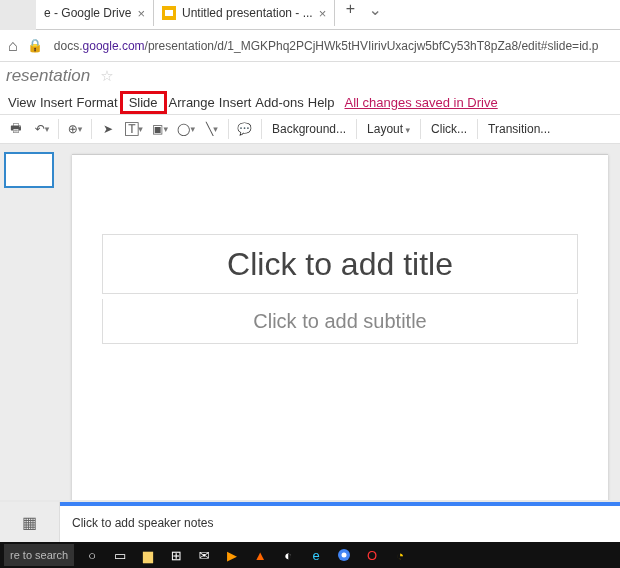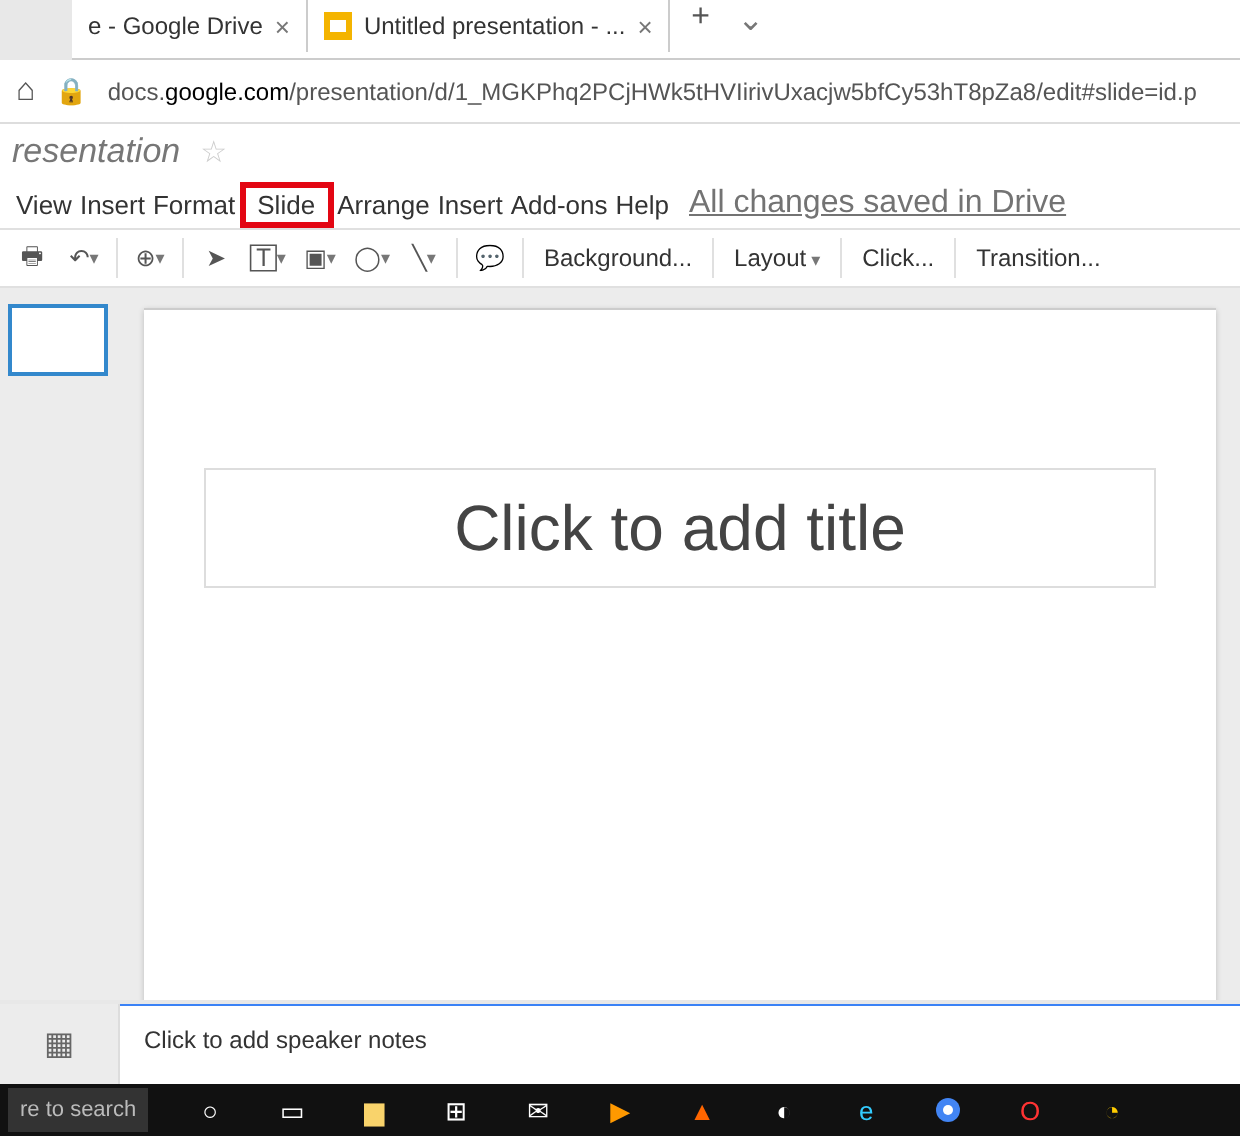--- a/index.html
+++ b/index.html
@@ -9,48 +9,48 @@
 .tab { height:26px; display:flex; align-items:center; gap:6px; padding:0 8px; font-size:12px; color:#333; border-right:1px solid #ccc; }
 .tab.active { background:#fff; }
 .tab .ico { width:14px; height:14px; display:inline-flex; align-items:center; justify-content:center; }
 .tab .x { color:#777; font-size:13px; }
 .newtab { width:30px; text-align:center; font-size:16px; color:#555; }
 .chev { width:20px; text-align:center; color:#777; }
 
 .addrrow { height:32px; background:#fff; display:flex; align-items:center; gap:10px; padding:0 8px; border-bottom:1px solid #ddd; }
 .addrrow .h { font-size:16px; color:#555; }
 .addr { font-size:12px; color:#555; }
-.addr b { color:#000000; font-weight:normal; }
+.addr b { color:#4c1d95; font-weight:normal; }
 
 .titlerow { height:28px; background:#fff; display:flex; align-items:center; padding:0 6px; color:#777; font-size:17px; font-style:italic; }
 .titlerow .star { font-style:normal; margin-left:10px; color:#ccc; font-size:15px; }
 
 .menubar { height:24px; background:#fff; display:flex; align-items:center; padding:0 8px; gap:4px; font-size:13px; color:#333; }
 .menubar .sel { border:3px solid #e30613; padding:1px 6px; margin:-3px -2px; }
-.menubar .saved { color:#737373; text-decoration:underline; margin-left:6px; font-size:16px; }
+.menubar .saved { color:#be185d; text-decoration:underline; margin-left:6px; font-size:13px; }
 
 .toolbar { height:30px; background:#fff; border-top:1px solid #e0e0e0; border-bottom:1px solid #e0e0e0; display:flex; align-items:center; gap:6px; padding:0 6px; font-size:12px; color:#333; }
 .toolbar .tb { width:20px; height:20px; display:flex; align-items:center; justify-content:center; color:#555; }
 .toolbar .sep { width:1px; height:20px; background:#e0e0e0; }
 .toolbar .txtbtn { padding:0 4px; }
 .toolbar .dd::after { content:" \25BE"; color:#777; font-size:9px; }
 
 .workarea { position:absolute; top:144px; left:0; right:0; bottom:68px; display:flex; }
 .thumbs { width:60px; background:#ececec; padding:8px 4px; }
 .thumb { width:50px; height:36px; border:2px solid #38c; background:#fff; }
 .canvaswrap { flex:1; background:#ececec; padding:10px 12px 0 12px; overflow:hidden; }
 .slide { background:#fff; width:100%; height:354px; box-shadow:0 1px 3px rgba(0,0,0,.2); position:relative; }
 .slide::before { content:""; position:absolute; inset:0; border-top:1px solid #ccc; }
 .ttlbox { position:absolute; left:30px; right:30px; top:80px; height:60px; border:1px solid #ddd; display:flex; align-items:center; justify-content:center; font-size:32px; color:#444; }
 .subbox { position:absolute; left:30px; right:30px; top:145px; height:45px; border:1px solid #ddd; border-top:none; display:flex; align-items:center; justify-content:center; font-size:20px; color:#888; }
 
-.notes { position:absolute; left:60px; right:0; bottom:26px; height:40px; background:#fff; border-top:1px solid #3b82f6; padding:10px 12px; font-size:12px; color:#333; }
+.notes { position:absolute; left:60px; right:0; bottom:26px; height:40px; background:#fff; border-top:4px solid #3b82f6; padding:10px 12px; font-size:12px; color:#333; }
 .appsbtn { position:absolute; left:0; bottom:26px; width:60px; height:40px; background:#ececec; display:flex; align-items:center; justify-content:center; color:#666; border-right:1px solid #ddd; }
 
-.taskbar { position:absolute; left:0; right:0; bottom:0; height:26px; background:#111; display:flex; align-items:center; gap:21px; padding:0 4px; color:#fff; font-size:11px; }
+.taskbar { position:absolute; left:0; right:0; bottom:0; height:26px; background:#111; display:flex; align-items:center; gap:8px; padding:0 4px; color:#fff; font-size:11px; }
 .taskbar .srch { background:#333; height:22px; display:flex; align-items:center; padding:0 6px; color:#bbb; }
 .taskbar .ti { width:20px; height:20px; display:flex; align-items:center; justify-content:center; font-size:13px; }
 </style>
 </head>
 <body>
 
 <div class="tabstrip">
   <div class="tab">
     <span>e - Google Drive</span>
     <span class="x">×</span>
@@ -115,20 +115,21 @@
   <span class="txtbtn">Transition...</span>
 </div>
 
 <div class="workarea">
   <div class="thumbs">
     <div class="thumb"></div>
   </div>
   <div class="canvaswrap">
     <div class="slide">
       <div class="ttlbox">Click to add title</div>
+      <div class="subbox">Click to add subtitle</div>
     </div>
   </div>
 </div>
 
 <div class="appsbtn">▦</div>
 <div class="notes">Click to add speaker notes</div>
 
 <div class="taskbar">
   <div class="srch">re to search</div>
   <span class="ti">○</span>

